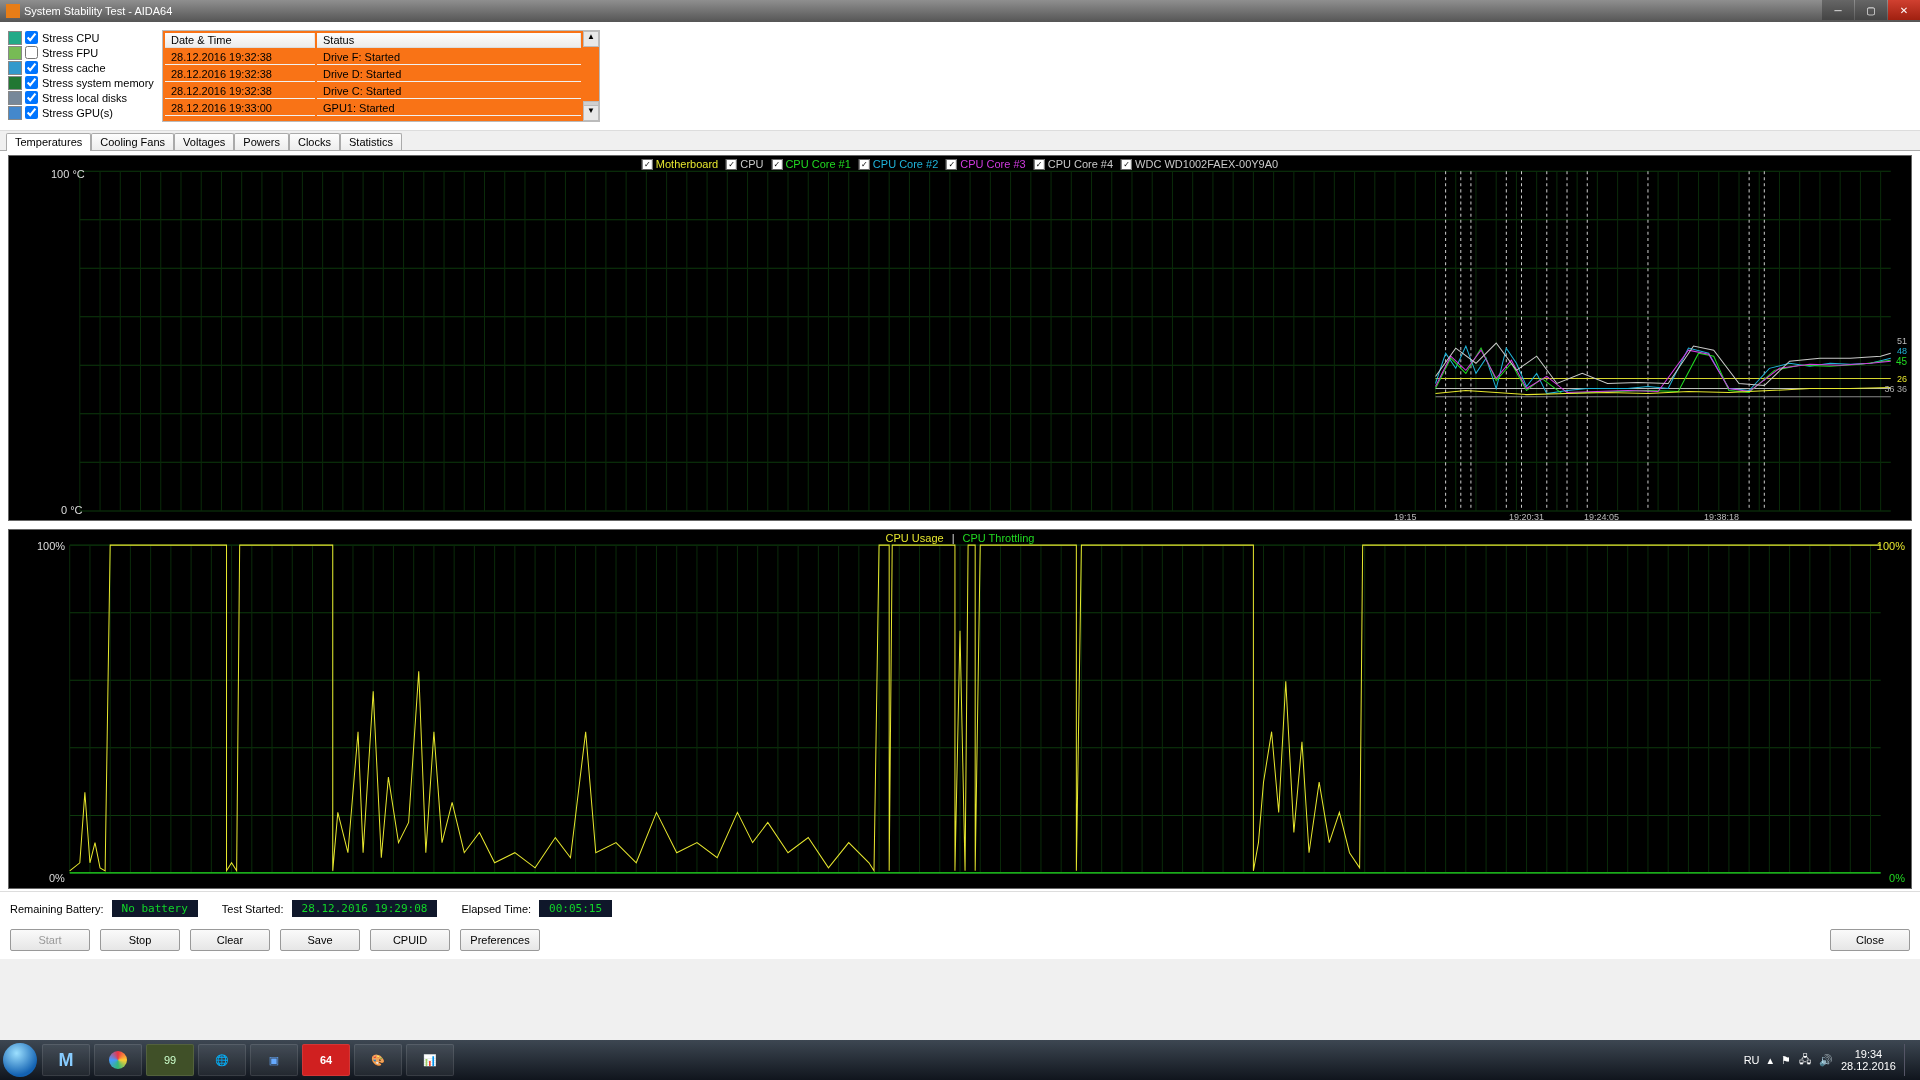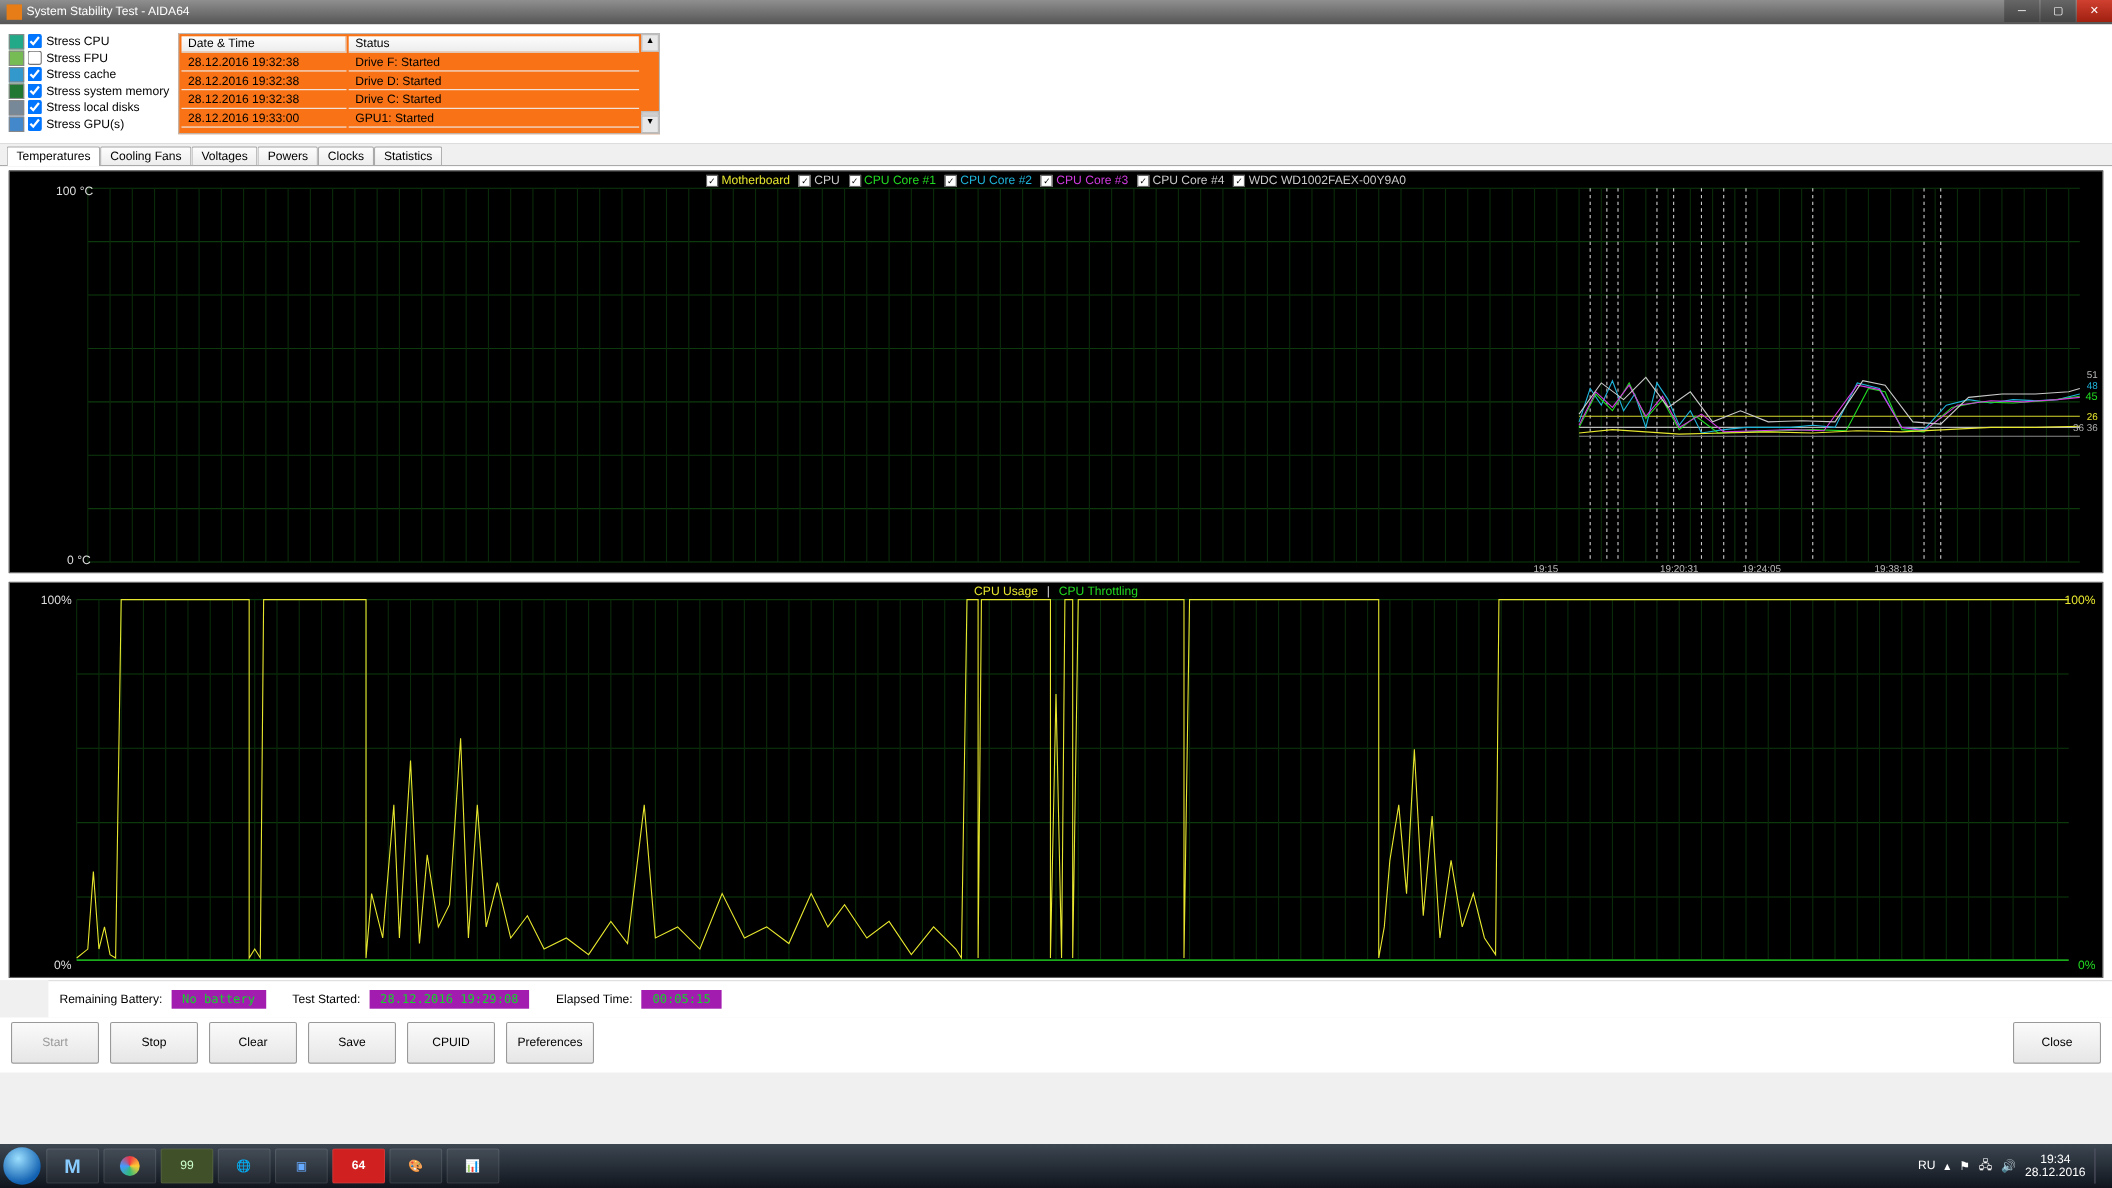--- a/index.html
+++ b/index.html
@@ -38,27 +38,27 @@
 .graph-wrap { padding: 2px 8px; background:#fff; border-top:1px solid #aaa; margin:0; }
 .graph { background: #000; width: 100%; position: relative; margin-top: 2px; border:1px solid #666;}
 .graph1 { height: 366px; }
 .graph2 { height: 360px; margin-top: 8px;}
 .legend { position:absolute; top:2px; left:50%; transform:translateX(-50%); display:flex; gap:8px; color:#eee;}
 .legend span { display:flex; align-items:center; gap:3px;}
 .chk { width:11px;height:11px;background:#fff;border:1px solid #666; display:inline-flex;align-items:center;justify-content:center;font-size:8px;color:#000;}
 .axis-label { position:absolute; color:#ddd; }
 
 
-.status { padding: 8px 10px; background:#fff; display:flex; align-items:center; gap:24px; border-top:1px solid #ddd;margin-left:44px;}
+.status { padding: 8px 10px; background:#fff; display:flex; align-items:center; gap:24px; border-top:1px solid #ddd;}
 .status .lbl { color:#000; }
-.badge { padding: 2px 10px; color:#11d628; background:#a21caf; font-family: "Consolas", monospace; }
+.badge { padding: 2px 10px; color:#11d628; background:#0f172a; font-family: "Consolas", monospace; }
 
 
 .btnrow { padding: 4px 10px 8px; display:flex; gap:10px; background:#fff;}
-.btnrow button { width: 80px; height: 38px; border:1px solid #999; background: linear-gradient(#fafafa,#e6e6e6); border-radius:2px;}
+.btnrow button { width: 80px; height: 22px; border:1px solid #999; background: linear-gradient(#fafafa,#e6e6e6); border-radius:2px;}
 .btnrow button:disabled { color:#999;}
 .btnrow .spacer { flex:1; }
 
 
 .taskbar { position:absolute; bottom:0; left:0; right:0; height:40px; background: linear-gradient(#3d4752,#10151d); display:flex; align-items:center; padding-right:4px;}
 .startorb { width:40px;height:40px; display:flex;align-items:center;justify-content:center;}
 .startorb .orb{width:34px;height:34px;border-radius:50%;background:radial-gradient(circle at 40% 30%, #9ce0ff, #1362b2 70%);}
 .tbtn { width:48px; height:32px; margin:0 2px; background: rgba(255,255,255,0.06); border:1px solid rgba(255,255,255,0.1); border-radius:2px; display:flex;align-items:center;justify-content:center; color:#ccc;}
 .tray { margin-left:auto; display:flex; align-items:center; color:#fff; gap:8px; font-size:10px; padding-right:4px;}
 .tray .clock { text-align:center; line-height:1.1;}

